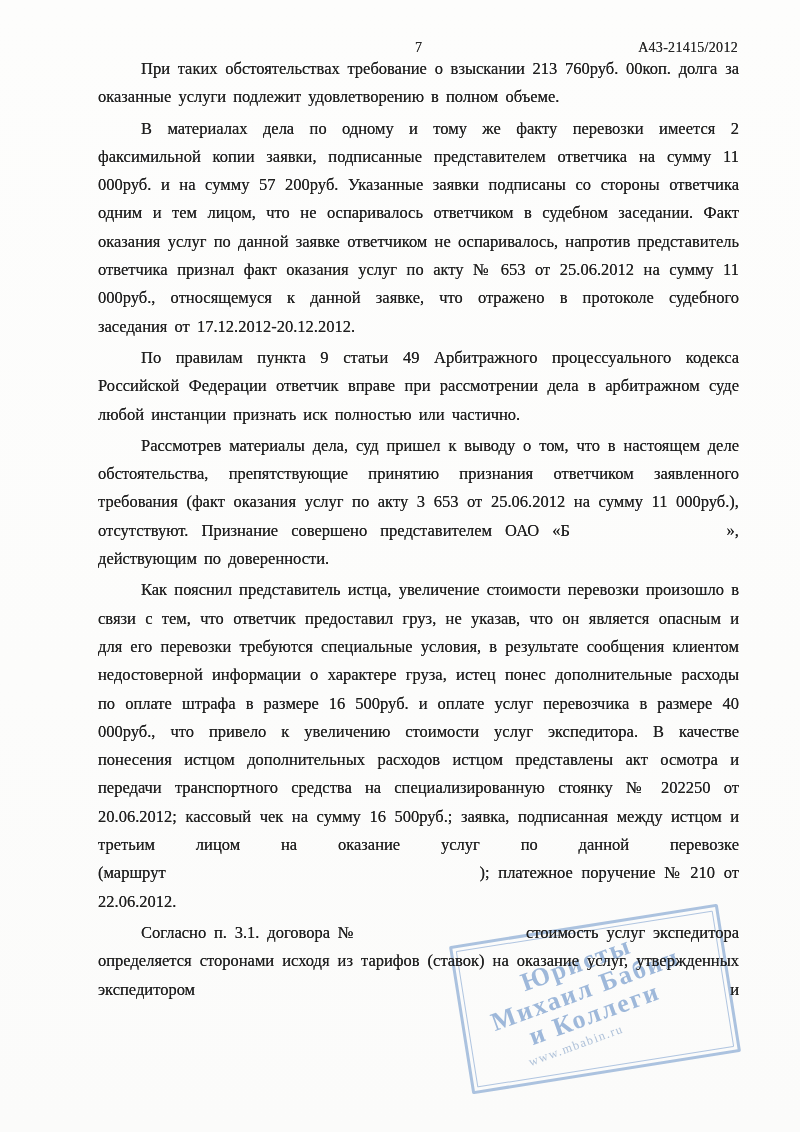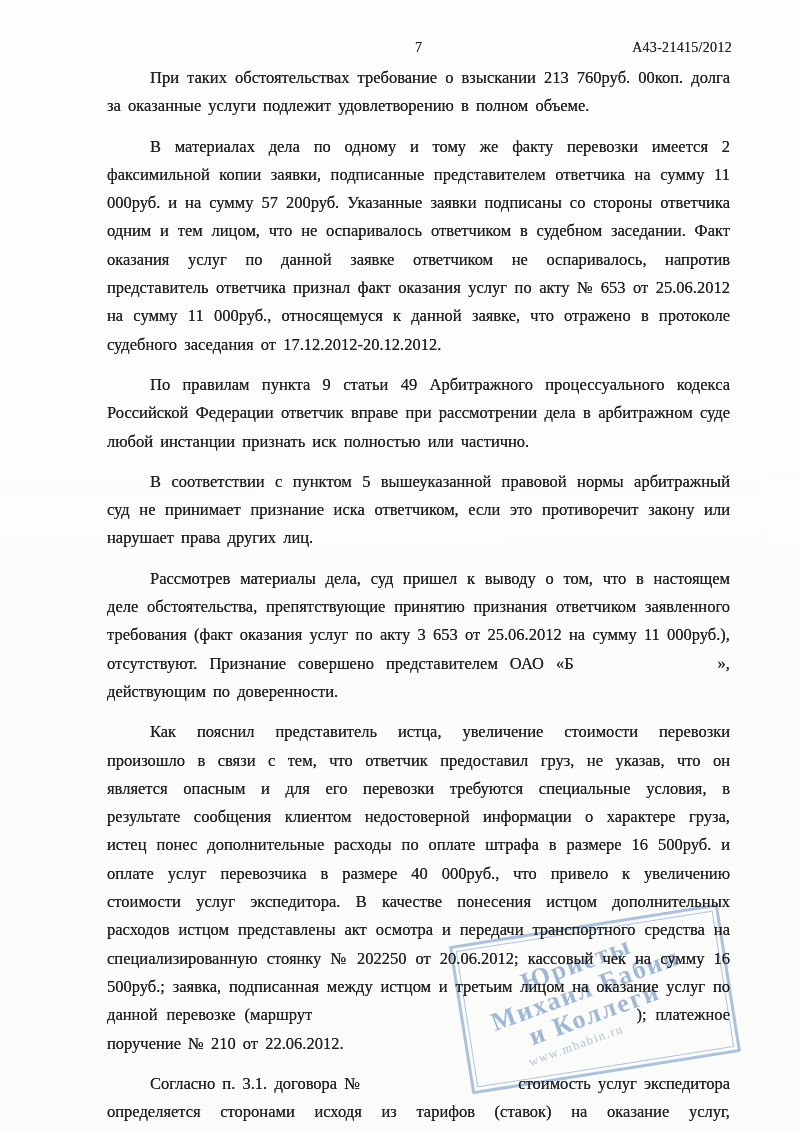--- a/index.html
+++ b/index.html
@@ -30,40 +30,40 @@
   }
   .pageno {
     position: absolute;
     left: 0;
     right: 0;
     text-align: center;
     text-shadow: 0 0 0.5px rgba(30,30,30,0.8);
   }
   .caseno {
     position: absolute;
-    right: 10px;
+    right: 4px;
     top: 0;
     letter-spacing: 0.3px;
     text-shadow: 0 0 0.5px rgba(30,30,30,0.8);
   }
   .doc-body {
     position: absolute;
     top: 52px;
     left: 95px;
     width: 647px;
     z-index: 2;
     font-size: 16.5px;
     line-height: 28.3px;
     color: #1f1f1f;
     text-align: justify;
     word-spacing: 3px;
     text-shadow: 0 0 0.5px rgba(25,25,25,0.85);
   }
   .doc-body p {
-    margin: 12px;
+    margin: 3px;
     padding: 0;
     text-indent: 43px;
   }
   .doc-body p.justify-last {
     text-align-last: justify;
   }
   
   .stamp {
     position: absolute;
     left: 459px;
@@ -122,19 +122,18 @@
         <div>и Коллеги</div>
         <div class="stamp-url">www.mbabin.ru</div>
       </div>
     </div>
   </div>
 
   <div class="doc-body">
       <p>При таких обстоятельствах требование о взыскании 213 760руб. 00коп. долга за оказанные услуги подлежит удовлетворению в полном объеме.</p>
       <p>В материалах дела по одному и тому же факту перевозки имеется 2 факсимильной копии заявки, подписанные представителем ответчика на сумму 11 000руб. и на сумму 57 200руб. Указанные заявки подписаны со стороны ответчика одним и тем лицом, что не оспаривалось ответчиком в судебном заседании. Факт оказания услуг по данной заявке ответчиком не оспаривалось, напротив представитель ответчика признал факт оказания услуг по акту № 653 от 25.06.2012 на сумму 11 000руб., относящемуся к данной заявке, что отражено в протоколе судебного заседания от 17.12.2012-20.12.2012.</p>
       <p>По правилам пункта 9 статьи 49 Арбитражного процессуального кодекса Российской Федерации ответчик вправе при рассмотрении дела в арбитражном суде любой инстанции признать иск полностью или частично.</p>
-      <p>В соответствии с пунктом 5 вышеуказанной правовой нормы арбитражный суд не принимает признание иска ответчиком, если это противоречит закону или нарушает права других лиц.</p>
       <p>Рассмотрев материалы дела, суд пришел к выводу о том, что в настоящем деле обстоятельства, препятствующие принятию признания ответчиком заявленного требования (факт оказания услуг по акту 3 653 от 25.06.2012 на сумму 11 000руб.), отсутствуют. Признание совершено представителем ОАО «Б&nbsp;&nbsp;&nbsp;&nbsp;&nbsp;&nbsp;&nbsp;&nbsp;&nbsp;&nbsp;&nbsp;&nbsp;», действующим по доверенности.</p>
       <p>Как пояснил представитель истца, увеличение стоимости перевозки произошло в связи с тем, что ответчик предоставил груз, не указав, что он является опасным и для его перевозки требуются специальные условия, в результате сообщения клиентом недостоверной информации о характере груза, истец понес дополнительные расходы по оплате штрафа в размере 16 500руб. и оплате услуг перевозчика в размере 40 000руб., что привело к увеличению стоимости услуг экспедитора. В качестве понесения истцом дополнительных расходов истцом представлены акт осмотра и передачи транспортного средства на специализированную стоянку № 202250 от 20.06.2012; кассовый чек на сумму 16 500руб.; заявка, подписанная между истцом и третьим лицом на оказание услуг по данной перевозке (маршрут&nbsp;&nbsp;&nbsp;&nbsp;&nbsp;&nbsp;&nbsp;&nbsp;&nbsp;&nbsp;&nbsp;&nbsp;&nbsp;&nbsp;&nbsp;&nbsp;&nbsp;&nbsp;&nbsp;&nbsp;&nbsp;&nbsp;&nbsp;&nbsp;&nbsp;&nbsp;&nbsp;&nbsp;&nbsp;&nbsp;&nbsp;&nbsp;&nbsp;&nbsp;&nbsp;&nbsp;); платежное поручение № 210 от 22.06.2012.</p>
       <p class="justify-last">Согласно п. 3.1. договора №&nbsp;&nbsp;&nbsp;&nbsp;&nbsp;&nbsp;&nbsp;&nbsp;&nbsp;&nbsp;&nbsp;&nbsp;&nbsp;&nbsp;&nbsp;&nbsp;&nbsp;&nbsp;&nbsp;&nbsp;&nbsp;&nbsp;стоимость услуг экспедитора определяется сторонами исходя из тарифов (ставок) на оказание услуг, утвержденных экспедитором и</p>
     </div>
 
 </div>
 
 </body></html>

